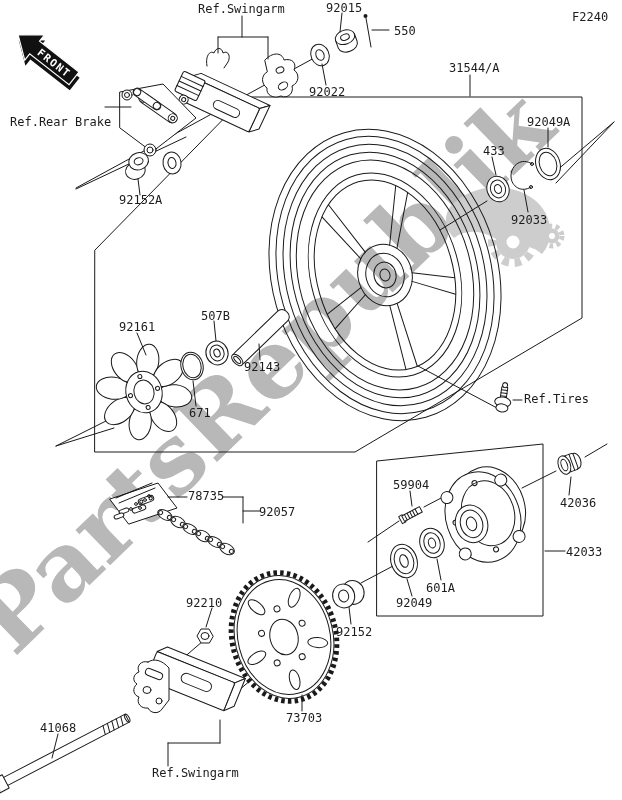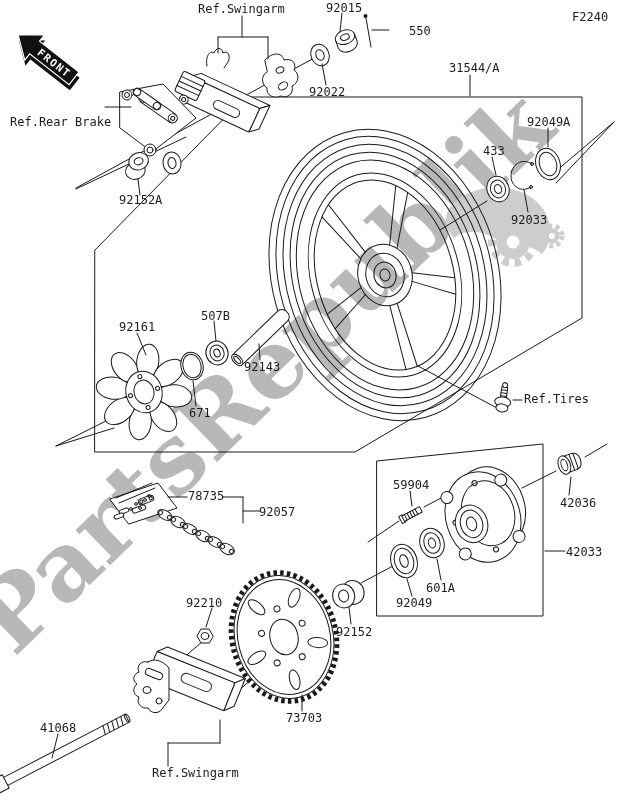--- a/index.html
+++ b/index.html
@@ -393,21 +393,21 @@
     <line x1="349" y1="607" x2="351" y2="624"></line>
     <line x1="302" y1="711" x2="302" y2="695"></line>
     <line x1="58" y1="734" x2="52" y2="758"></line>
     <path d="M168,766 V743 M168,743 H220 M220,743 V720"></path>
   </g>
 </svg>
 
   <div class="lbl" style="left:198px;top:3px">Ref.Swingarm</div>
   <div class="lbl" style="left:572px;top:11px">F2240</div>
   <div class="lbl" style="left:326px;top:2px">92015</div>
-  <div class="lbl" style="left:409px;top:25px">550</div>
+  <div class="lbl" style="left:394px;top:25px">550</div>
   <div class="lbl" style="left:309px;top:86px">92022</div>
   <div class="lbl" style="left:449px;top:62px">31544/A</div>
   <div class="lbl" style="left:10px;top:116px">Ref.Rear Brake</div>
   <div class="lbl" style="left:119px;top:194px">92152A</div>
   <div class="lbl" style="left:527px;top:116px">92049A</div>
   <div class="lbl" style="left:483px;top:145px">433</div>
   <div class="lbl" style="left:511px;top:214px">92033</div>
   <div class="lbl" style="left:119px;top:321px">92161</div>
   <div class="lbl" style="left:201px;top:310px">507B</div>
   <div class="lbl" style="left:244px;top:361px">92143</div>

